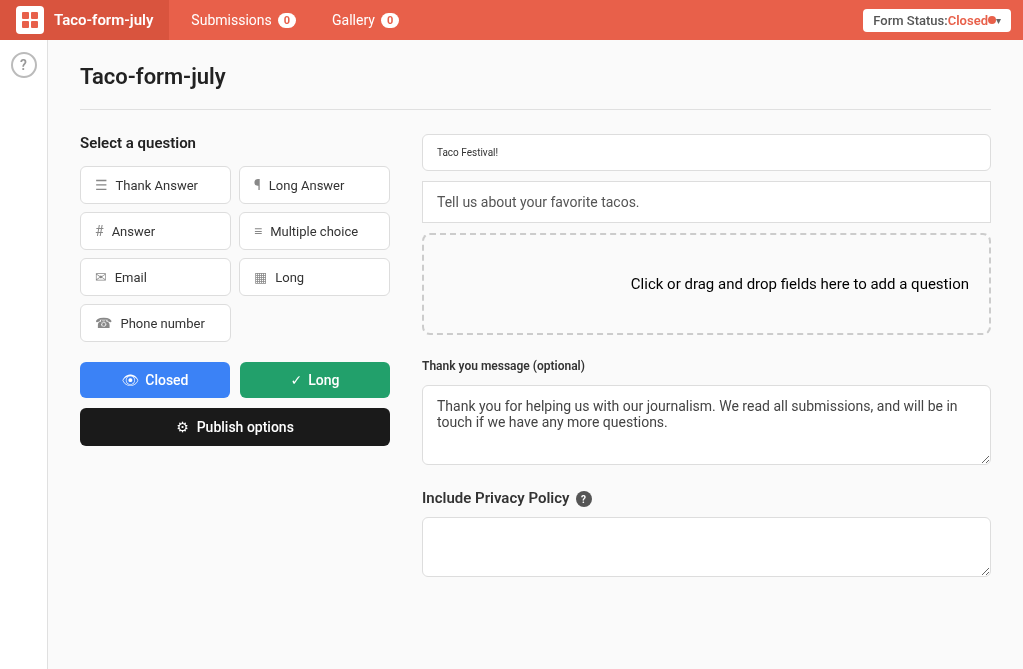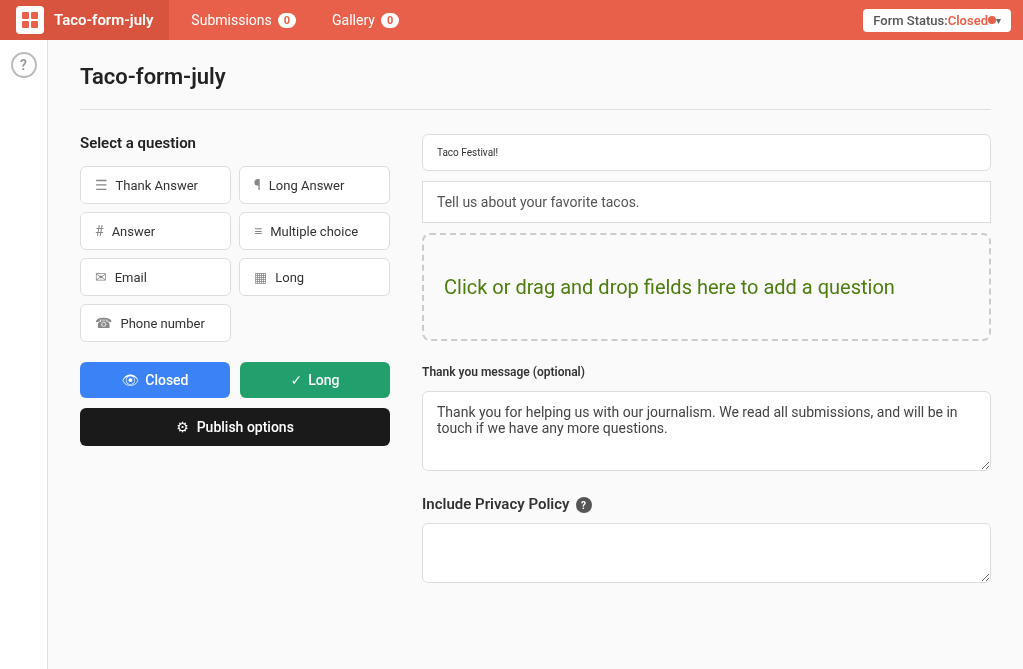--- a/index.html
+++ b/index.html
@@ -237,23 +237,23 @@
       font-size: 14px;
       color: #555;
       margin-bottom: 10px;
       background: white;
       font-family: inherit;
     }
     .drop-zone {
       border: 2px dashed #ccc;
       border-radius: 8px;
       padding: 40px 20px;
-      text-align: left;
-      color: #4d7c0f;
-      font-size: 20px;
+      text-align: right;
+      color: #000000;
+      font-size: 15px;
       background: #fafafa;
       margin-bottom: 24px;
       cursor: pointer;
     }
     .thank-you-label {
       font-size: 12px;
       font-weight: 600;
       color: #333;
       margin-bottom: 12px;
     }

